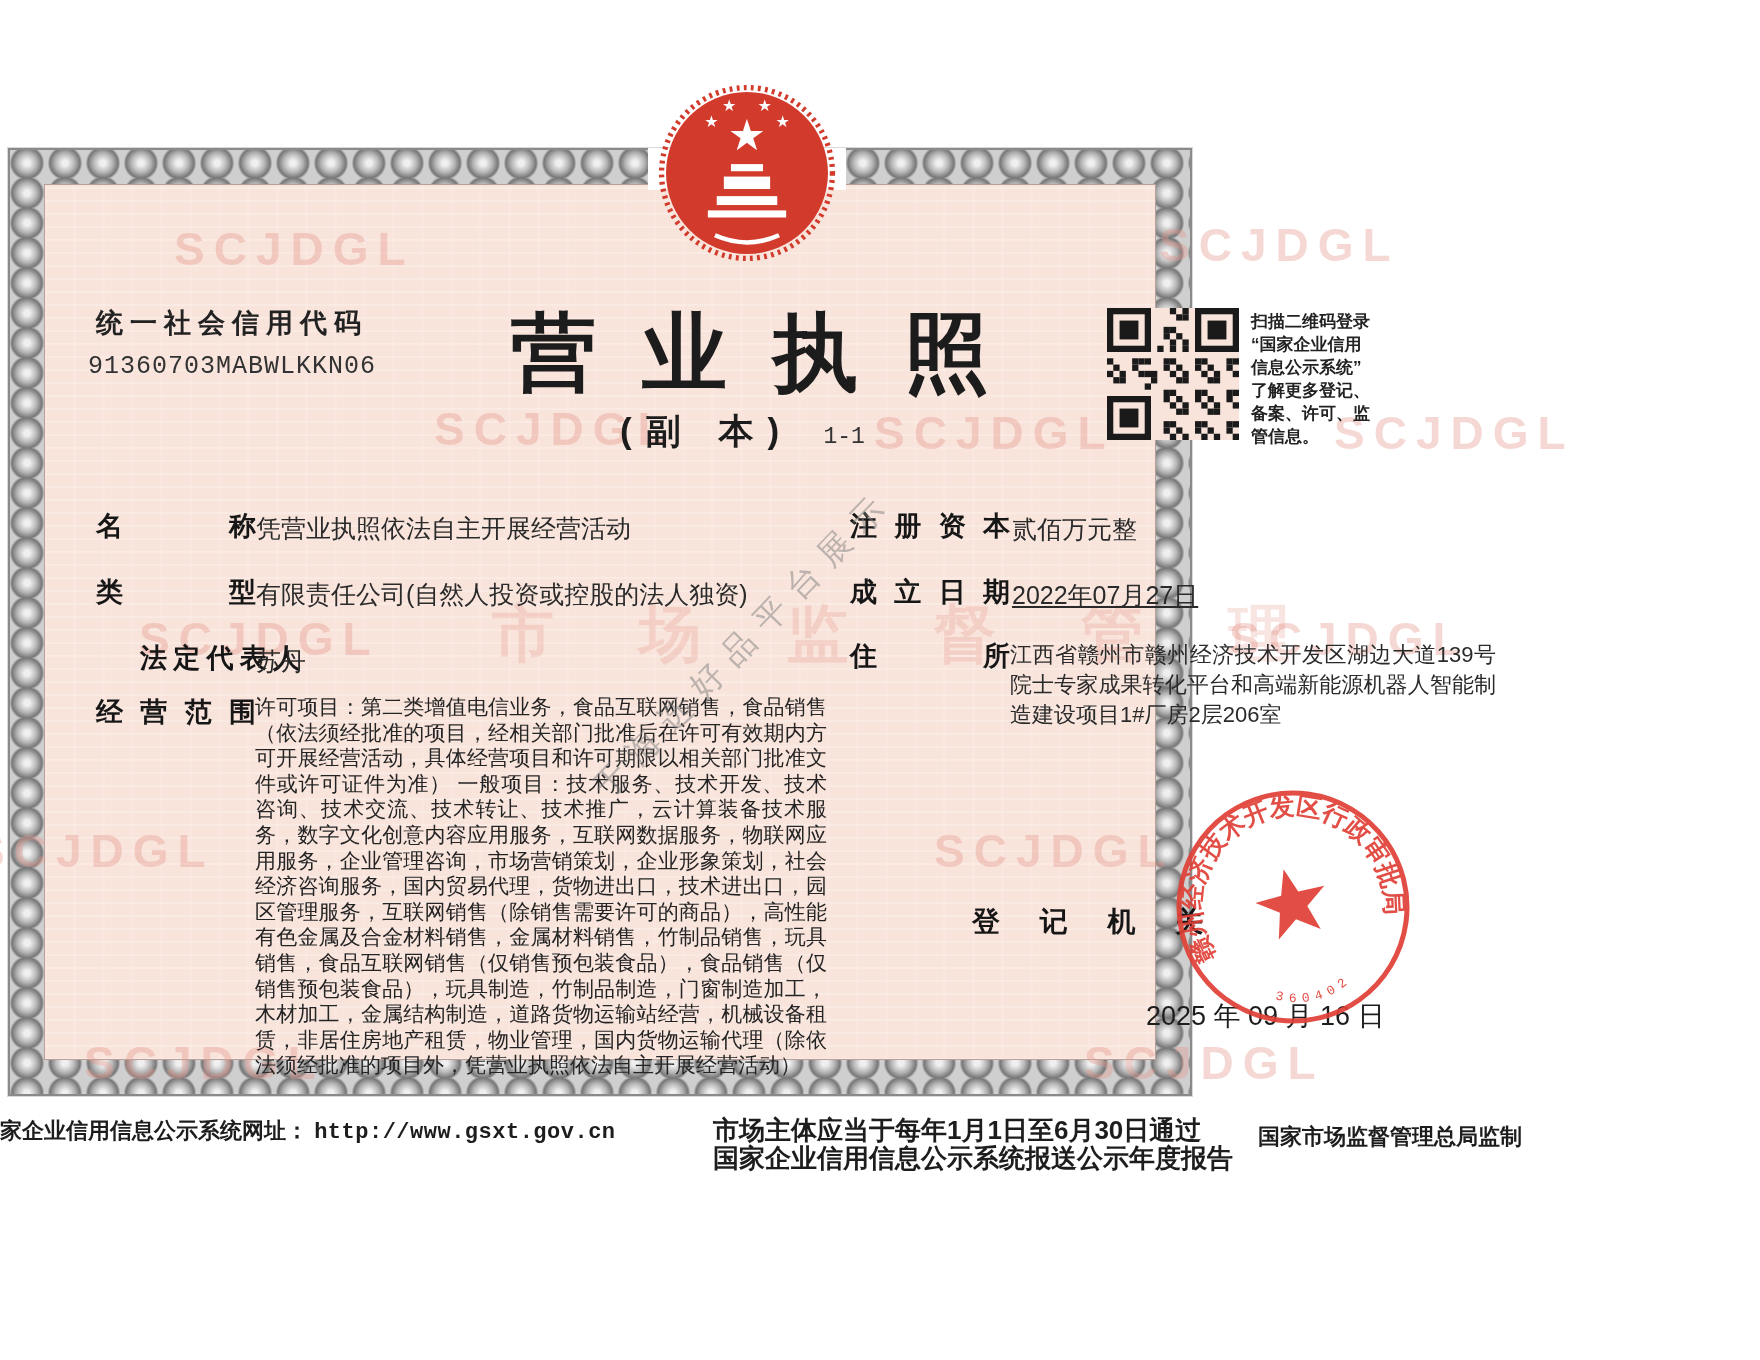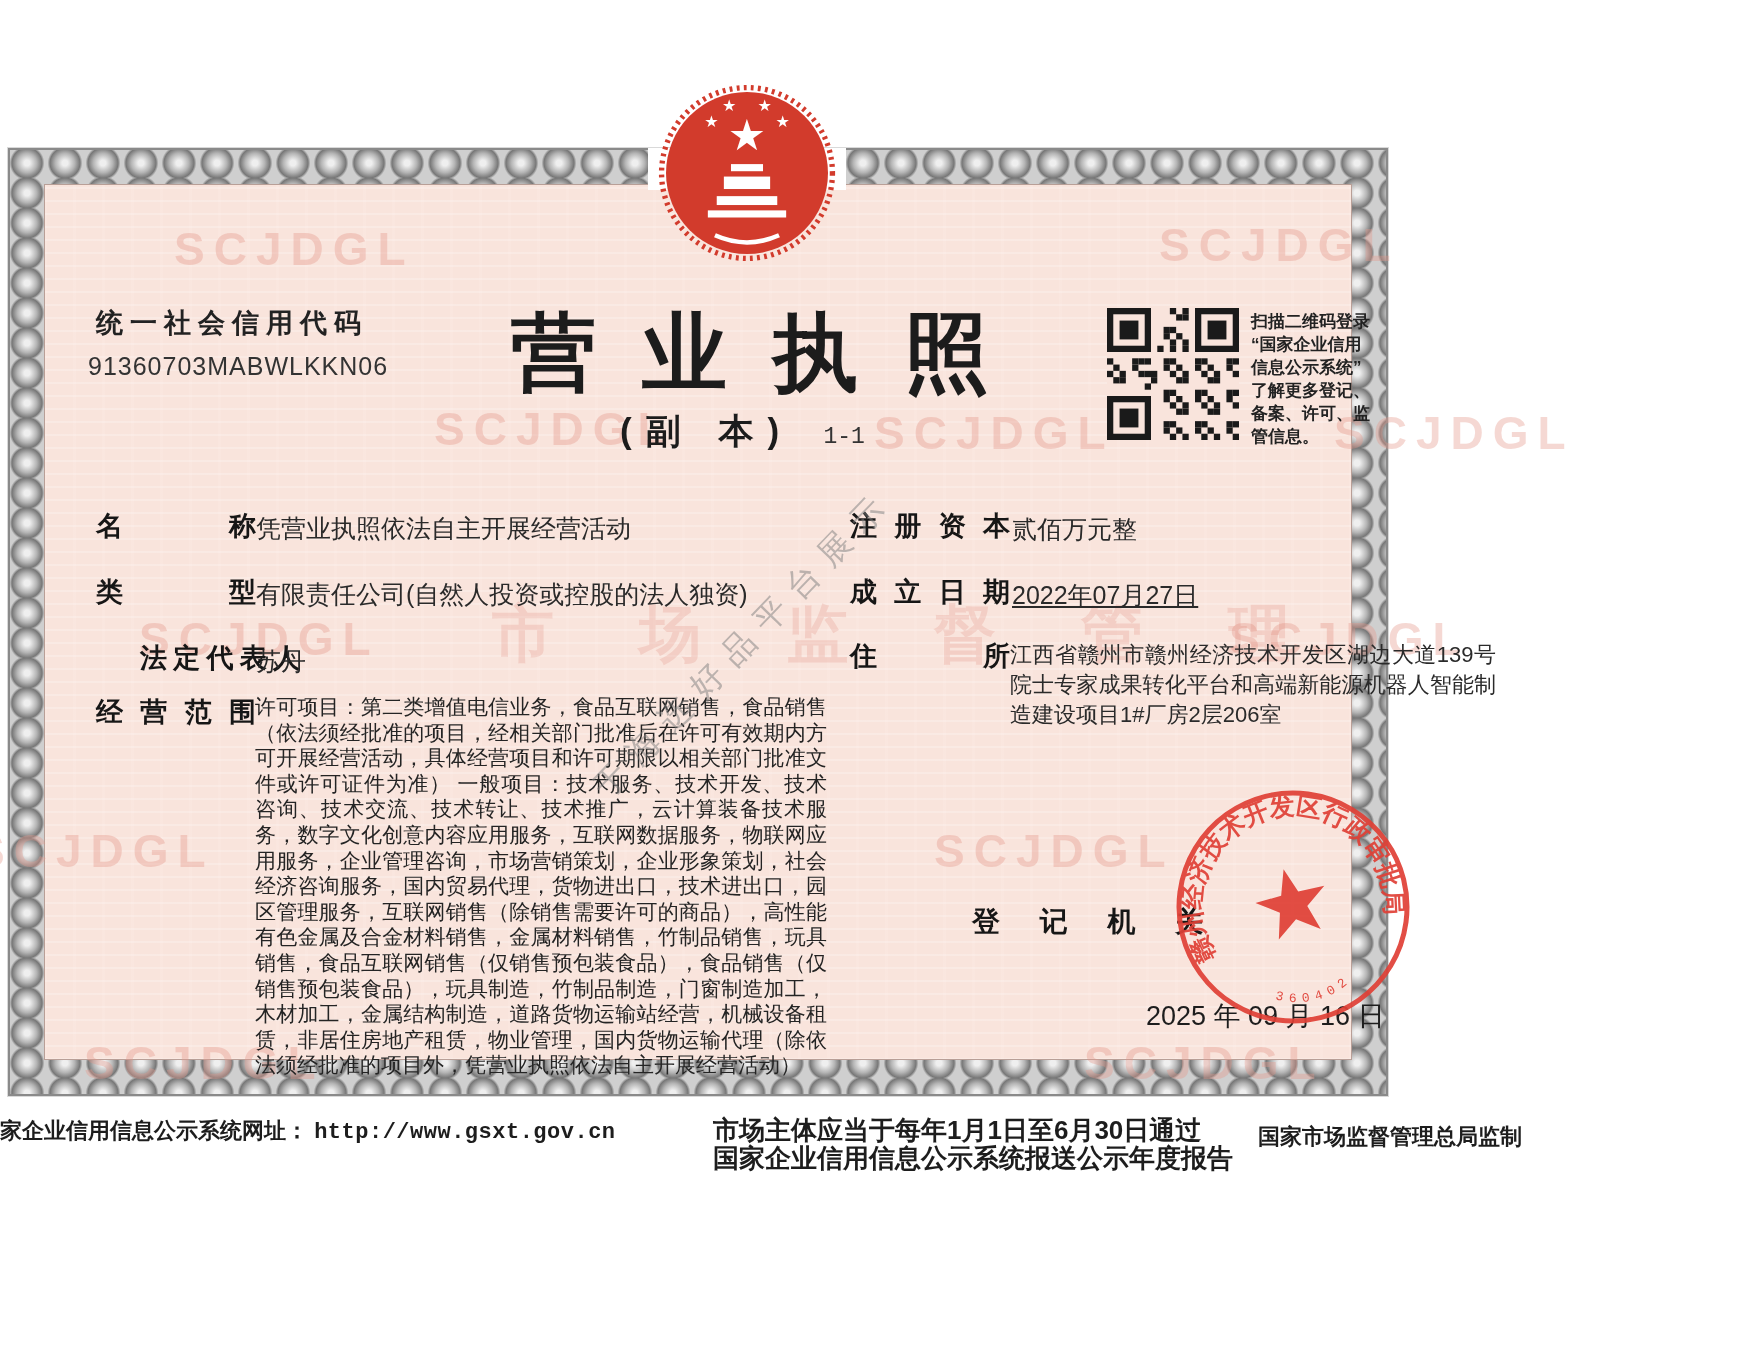--- a/index.html
+++ b/index.html
@@ -1,37 +1,37 @@
 <!DOCTYPE html>
 <html><head>
 <meta charset="utf-8">
 <style>
   html,body{margin:0;padding:0;background:#ffffff;}
   .page{position:relative;width:1760px;height:1360px;background:#ffffff;overflow:hidden;
         font-family:"Liberation Sans",sans-serif;color:#222;}
   
-  .cert-frame{position:absolute;left:8px;top:148px;width:1380px;height:948px;box-sizing:border-box;
+  .cert-frame{position:absolute;left:8px;top:148px;width:1184px;height:948px;box-sizing:border-box;
       padding:36px;
       background-color:#bdbdbd;
       background-image:radial-gradient(circle at 50% 50%, #efefef 12%, #b5b5b5 40%, #777 62%, #cfcfcf 72%);
       background-size:38px 30px;
       box-shadow:inset 0 0 0 2px #8a8a8a, 0 0 0 1px #d9d9d9;}
   .cert-body{position:relative;width:100%;height:100%;box-sizing:border-box;
       background-color:#f9e4dc;
       background-image:repeating-linear-gradient(0deg, rgba(255,255,255,.22) 0 2px, rgba(255,255,255,0) 2px 13px),
                        repeating-linear-gradient(90deg, rgba(255,240,235,.18) 0 3px, rgba(255,255,255,0) 3px 29px);
       box-shadow:inset 0 0 0 1px #b89f97;}
   
   .license-no{position:absolute;left:1237px;top:101px;font-size:25px;font-weight:bold;white-space:nowrap;}
   .license-no .val{color:#e8392c;font-family:"Liberation Mono",monospace;font-weight:bold;letter-spacing:2px;font-size:27px;}
   .emblem-notch{position:absolute;left:648px;top:148px;width:198px;height:42px;background:#ffffff;}
   .emblem{position:absolute;left:658px;top:82px;width:178px;height:182px;}
   
   .cc-label{position:absolute;left:96px;top:305px;font-size:27px;font-weight:bold;letter-spacing:7px;white-space:nowrap;}
-  .cc-value{position:absolute;left:88px;top:352px;font-size:25px;font-family:Liberation Sans, sans-serif;letter-spacing:1px;white-space:nowrap;color:#333;}
+  .cc-value{position:absolute;left:88px;top:352px;font-size:25px;font-family:Liberation Mono, monospace;letter-spacing:1px;white-space:nowrap;color:#333;}
   
   .doc-title{position:absolute;left:400px;top:296px;width:700px;text-align:center;font-size:85px;font-weight:bold;
       letter-spacing:46px;margin:0;text-indent:46px;color:#1c1c1c;white-space:nowrap;}
   .doc-sub{position:absolute;left:620px;top:408px;width:420px;white-space:nowrap;}
   .doc-sub .sub{font-size:35px;font-weight:bold;letter-spacing:14px;color:#1c1c1c;}
   .doc-sub .copy{font-size:23px;margin-left:26px;font-family:"Liberation Mono",monospace;color:#333;}
   
   .qr{position:absolute;left:1107px;top:308px;width:132px;height:132px;}
   .qr-caption{position:absolute;left:1251px;top:310px;width:160px;font-size:17px;font-weight:bold;line-height:23px;color:#222;}
   

